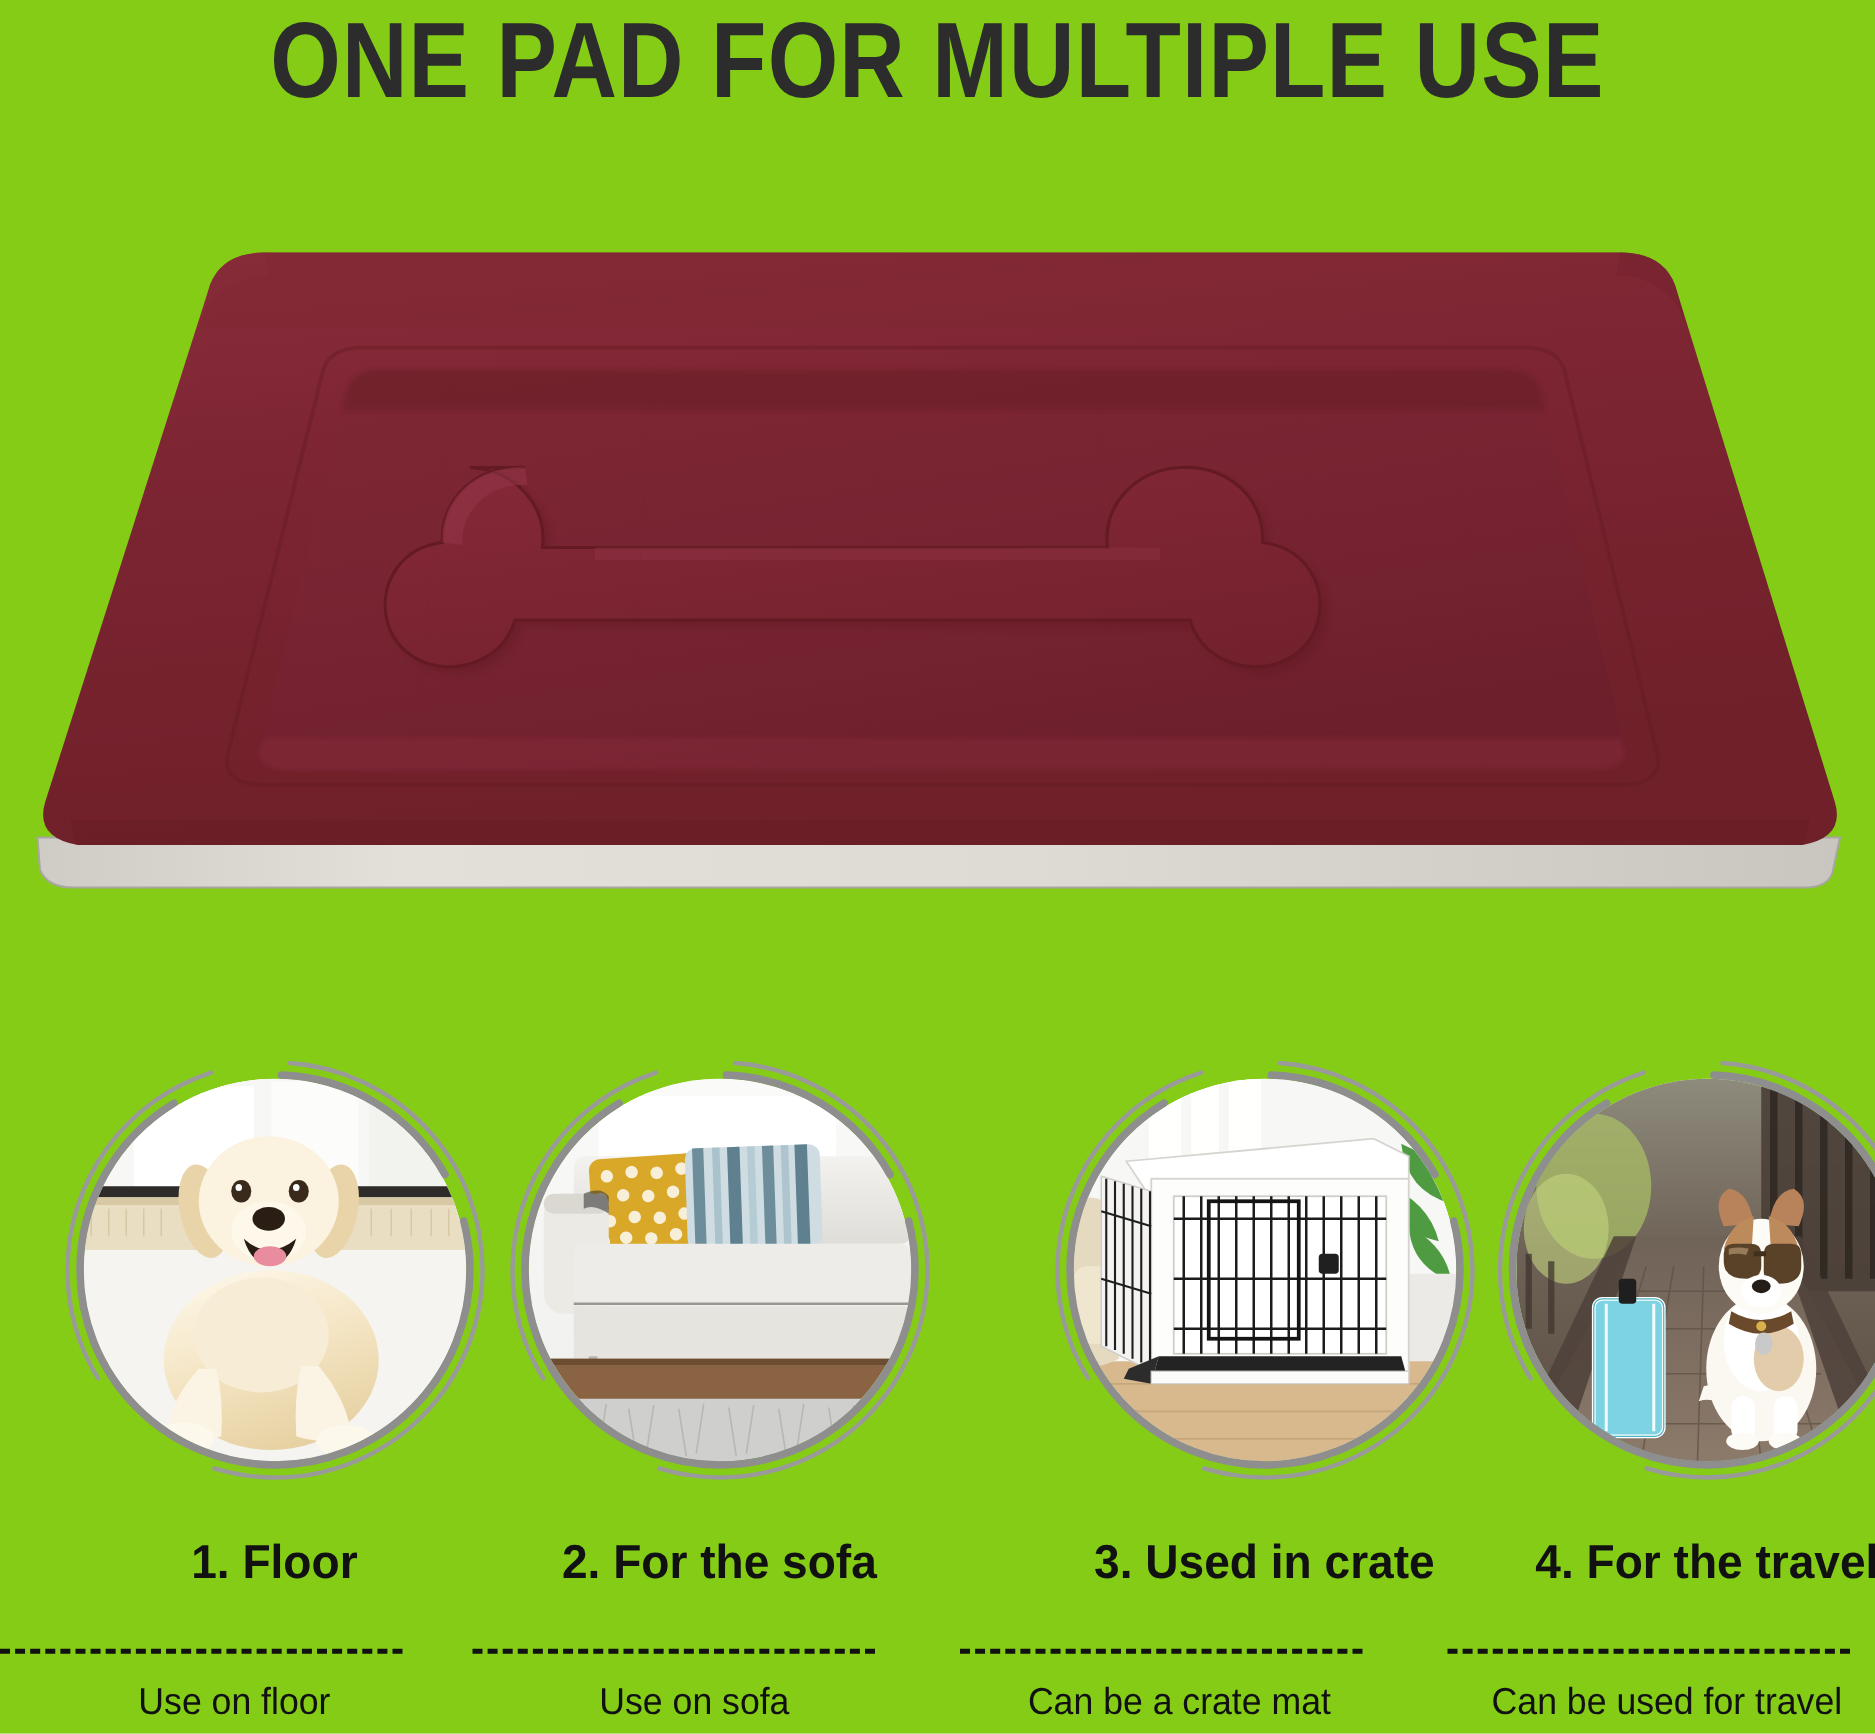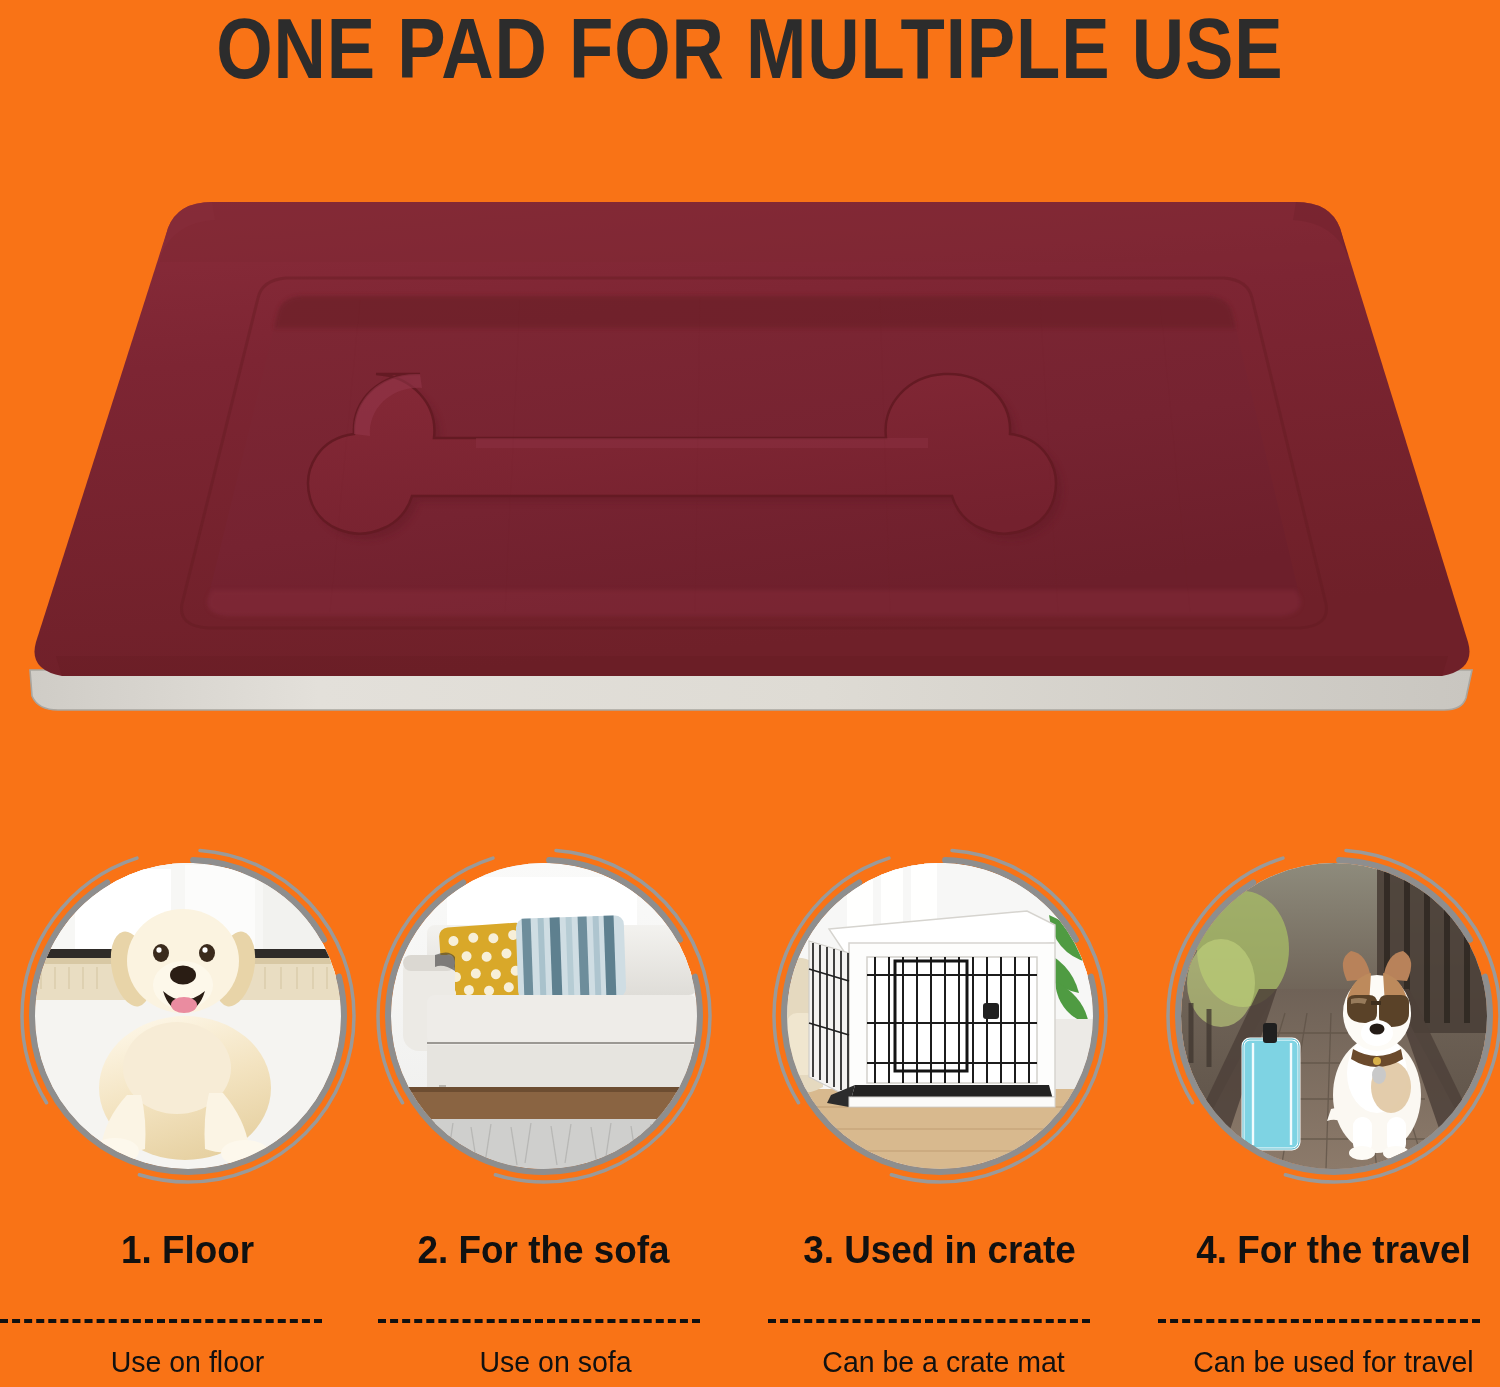--- a/index.html
+++ b/index.html
@@ -2,21 +2,21 @@
 <html><head>
 <meta charset="utf-8">
 <style>
   * { margin:0; padding:0; box-sizing:border-box; }
   html, body {
     width:1500px; height:1387px;
     background:#ffffff;
     font-family:"Liberation Sans", sans-serif;
     overflow:hidden;
   }
-  #page { position:relative; width:1500px; height:1387px; background:#f97316; }
+  #page { position:relative; width:1500px; height:1387px; background:#84cc16; }
 
   
   .title-bar {
     position:absolute; top:0; left:0; width:1500px; height:95px;
     display:flex; align-items:center; justify-content:center;
   }
   .title-text {
     font-family:"Liberation Sans Narrow","Liberation Sans",sans-serif;
     font-weight:bold;
     font-size:78px;
@@ -28,25 +28,25 @@
     white-space:nowrap;
   }
 
   
   .hero { position:absolute; top:150px; left:0; width:1500px; height:610px; }
   .hero svg { display:block; width:1500px; height:610px; }
 
   
   .features { position:absolute; top:846px; left:0; width:1500px; height:541px; }
   .feature {
-    position:absolute; top:0; width:375px; height:541px;
+    position:absolute; top:0; width:375px; height:541px;margin-left:32px;
   }
   .feature-0 { left:0px; }
   .feature-1 { left:356px; }
-  .feature-2 { left:752px; }
+  .feature-2 { left:792px; }
   .feature-3 { left:1146px; }
 
   .circle-wrap {
     position:absolute; top:0; left:50%; margin-left:-170px;
     width:340px; height:340px;
   }
   .photo-circle {
     position:absolute; left:17px; top:17px;
     width:306px; height:306px;
     border-radius:50%;

